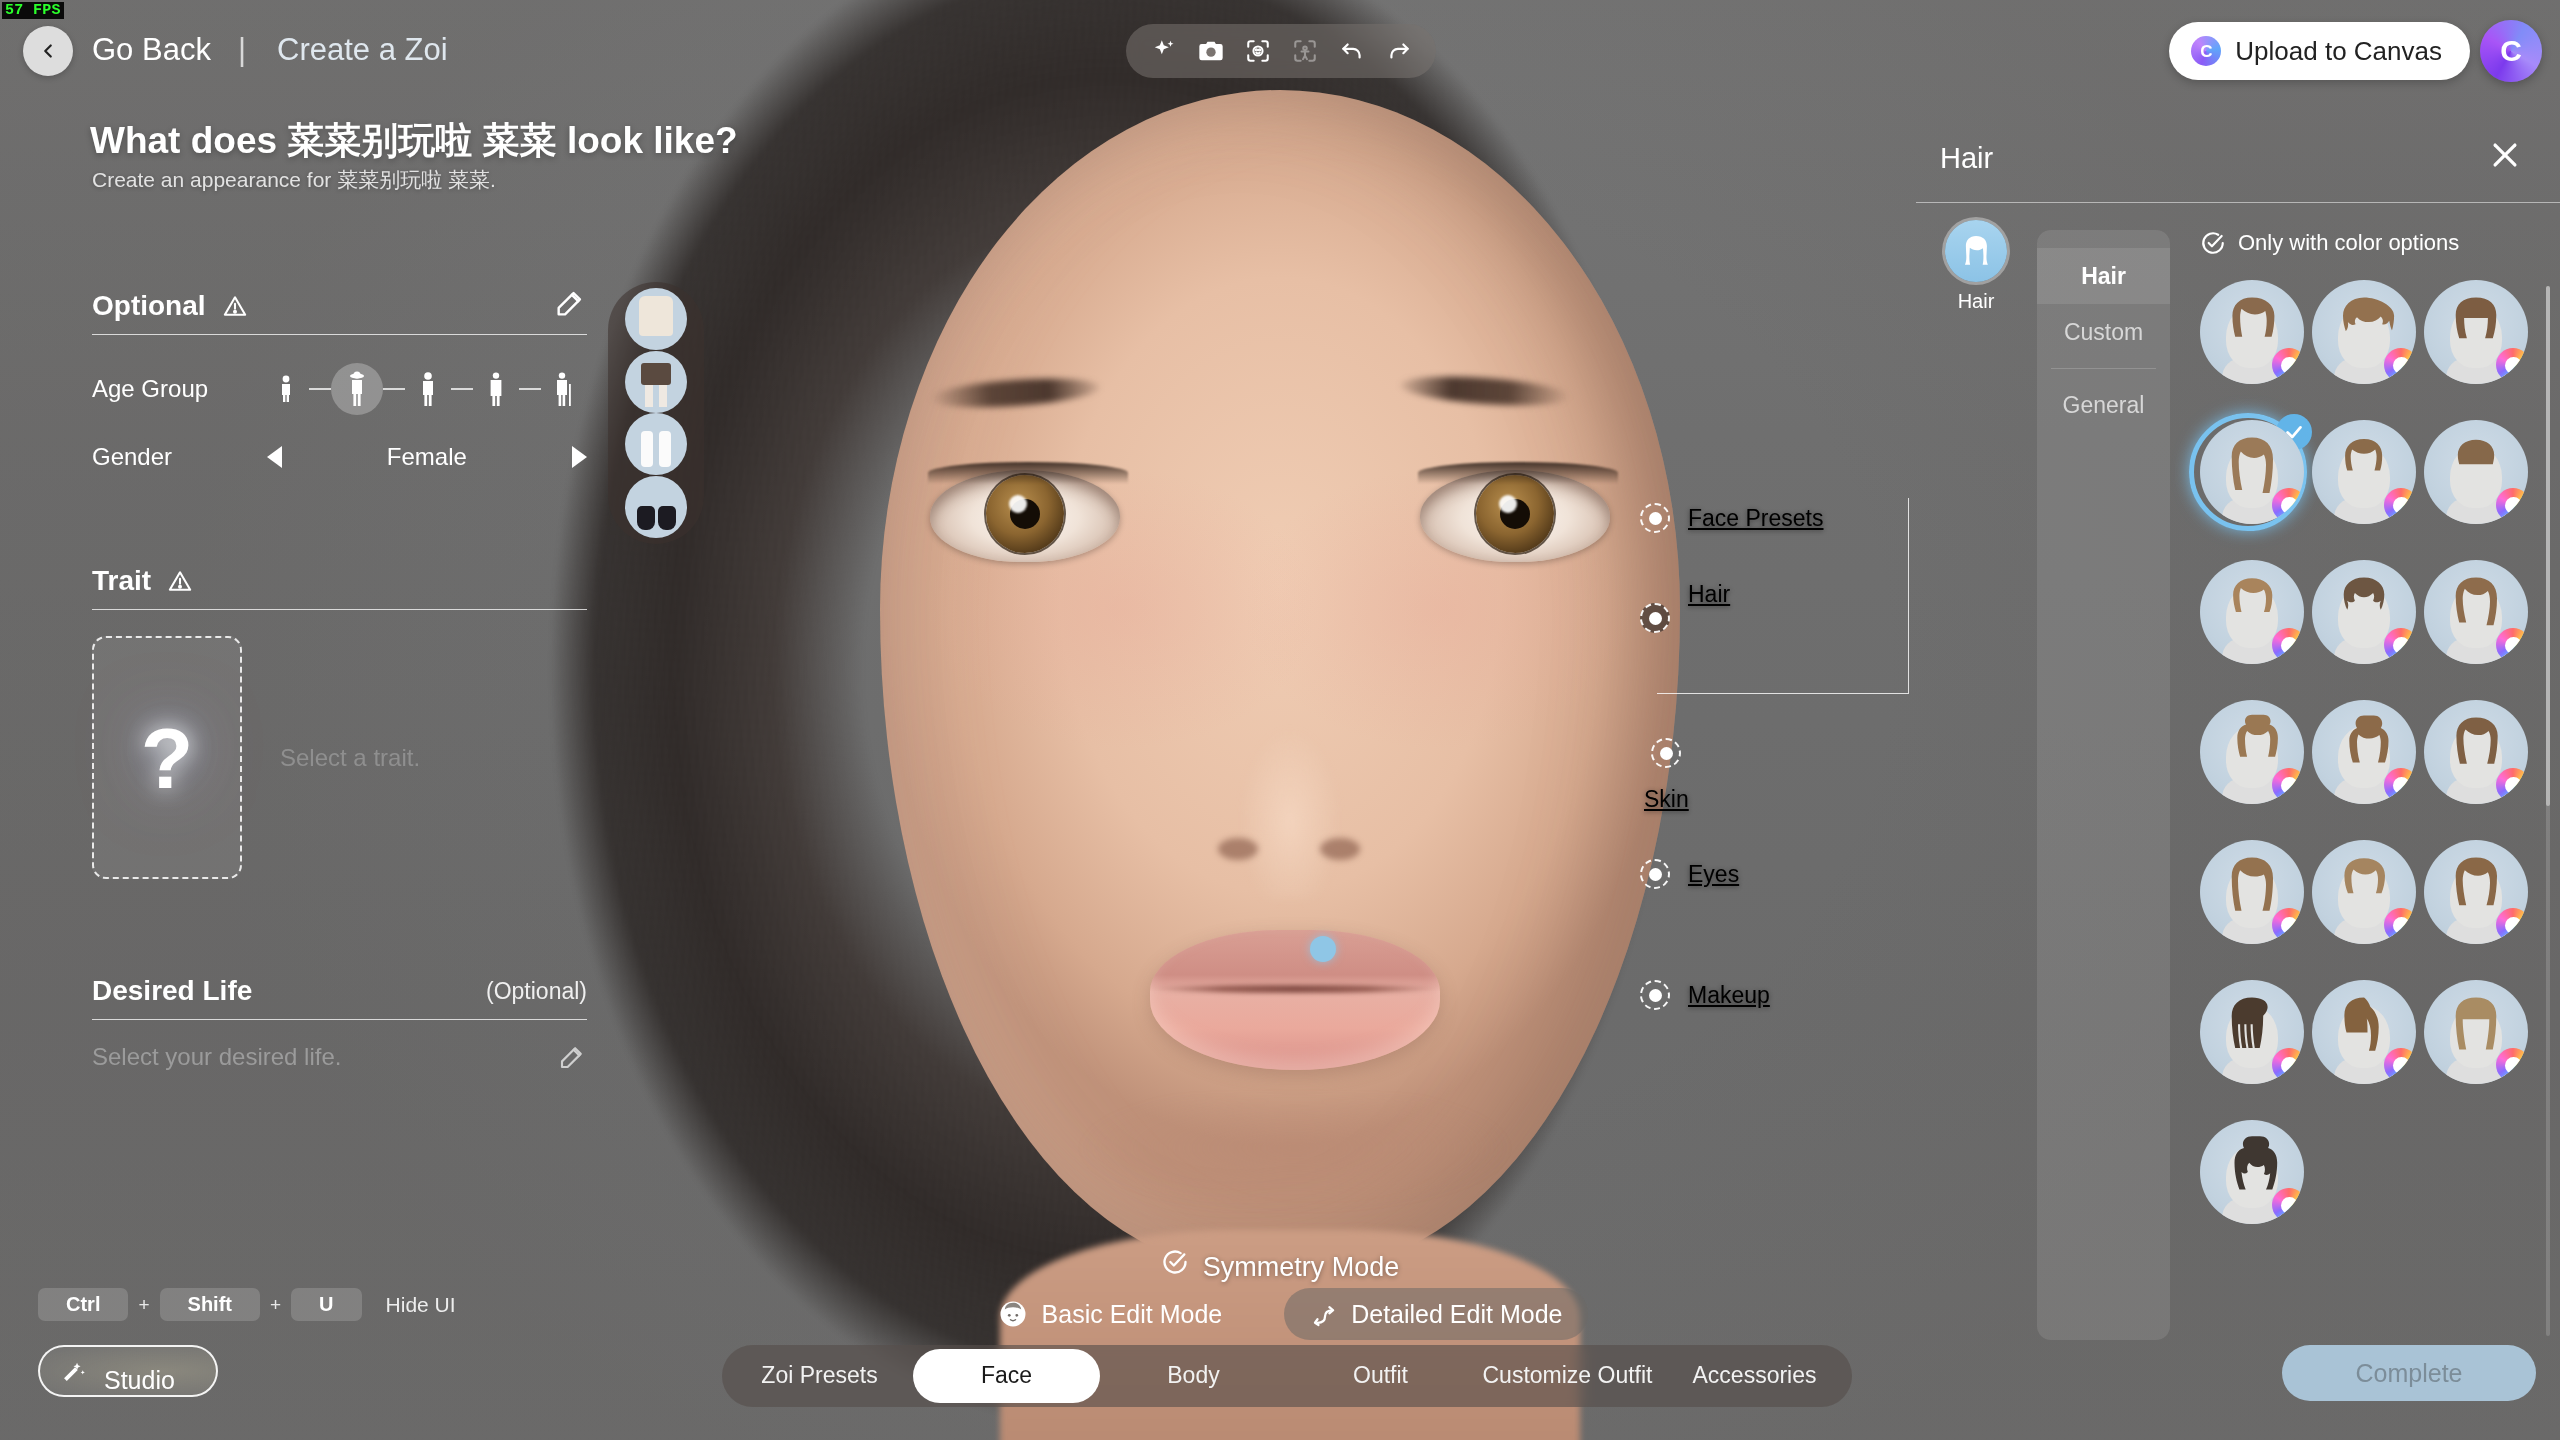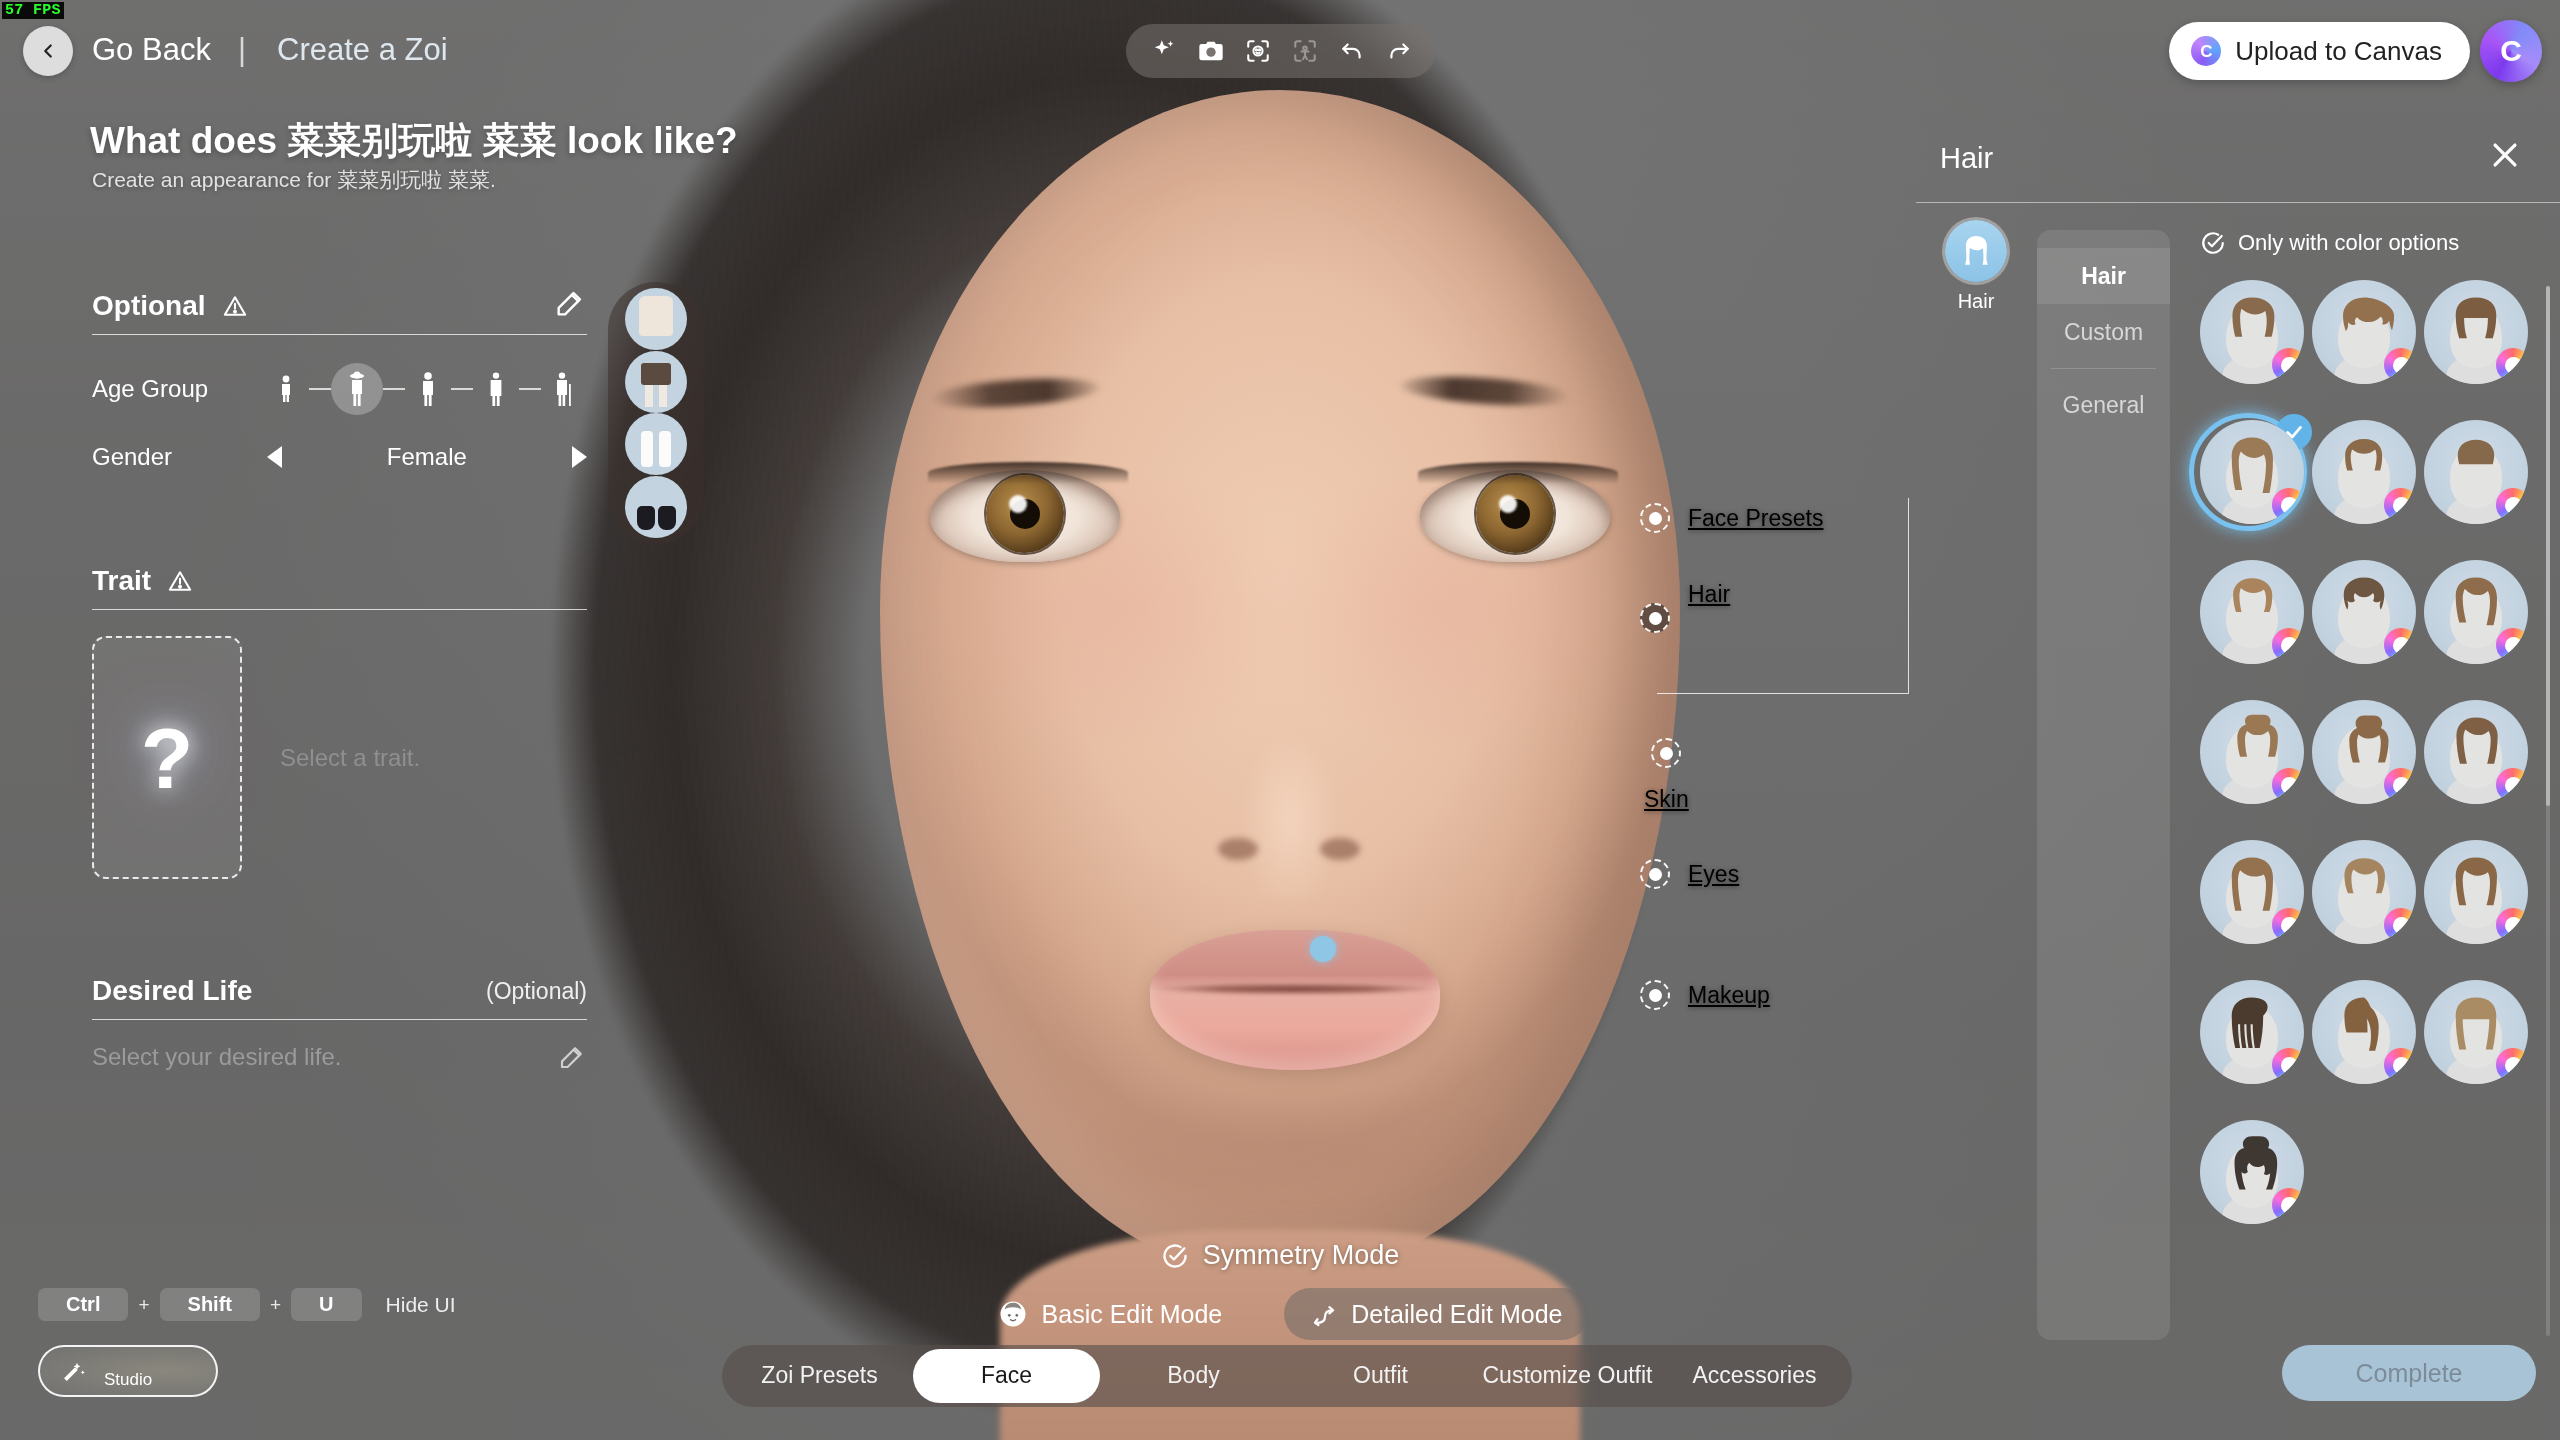--- a/index.html
+++ b/index.html
@@ -287,21 +287,21 @@
   }
   .color-badge i { width:17px; height:17px; border-radius:50%; background:#fff; display:block; }
   .scrollbar { position:absolute; right:10px; top:176px; width:4px; height:1050px;
                background: rgba(255,255,255,0.16); border-radius:2px; }
   .scrollthumb { position:absolute; left:0; top:0; width:4px; height:520px;
                  background: rgba(255,255,255,0.42); border-radius:2px; }
 
   
   .symmetry { position:absolute; left:0; right:0; top:1240px; display:flex; justify-content:center;
               align-items:center; gap:14px; z-index:34; }
-  .sym-label { font-size:27px; color:#fff; text-shadow:0 1px 5px rgba(0,0,0,0.4); }
+  .sym-label { font-size:27px; color:#fff; text-shadow:0 1px 5px rgba(0,0,0,0.4);margin-top:12px; }
   .editmodes { position:absolute; left:0; right:0; top:1288px; display:flex; justify-content:center;
                gap:36px; z-index:34; }
   .em-btn { display:flex; align-items:center; gap:14px; height:52px; padding:0 26px; border-radius:26px; }
   .em-btn.active { background: rgba(110,105,102,0.55); gap: 11px; }
   .em-label { font-size:25px; color:#fff; }
 
   .tabbar {
     position:absolute; left:722px; top:1345px; width:1130px; height:62px;
     border-radius:31px; background: rgba(86,78,74,0.62); backdrop-filter: blur(6px);
     display:flex; align-items:center; z-index:34; padding:0 4px;
@@ -315,21 +315,21 @@
   .key { background: rgba(255,255,255,0.16); border-radius:7px; padding:5px 28px;
          font-size:20px; font-weight:700; color:#fff; }
   .plus { font-size:19px; color:#e8e8e8; }
   .hidetxt { margin-left:14px; font-size:21px; color:#ededed; }
   .studio-btn {
     position:absolute; left:38px; top:1345px; width:180px; height:52px; border-radius:26px;
     border:2px solid rgba(255,255,255,0.92);
     background: radial-gradient(ellipse at 70% 50%, rgba(255,245,200,0.22), rgba(255,255,255,0.06));
     display:flex; align-items:center; gap:16px; padding:0 20px; z-index:34;
   }
-  .studio-label { font-size:17px; color:#fff;margin-top:18px; }
+  .studio-label { font-size:25px; color:#fff;margin-top:18px; }
   .complete-btn {
     position:absolute; right:24px; top:1345px; width:254px; height:56px; border-radius:28px;
     background:#a9c3d6; display:flex; align-items:center; justify-content:center; z-index:34;
   }
   .complete-label { font-size:25px; color:#7c8d99; }
 </style>
 </head>
 <body>
 
 <div id="app">

